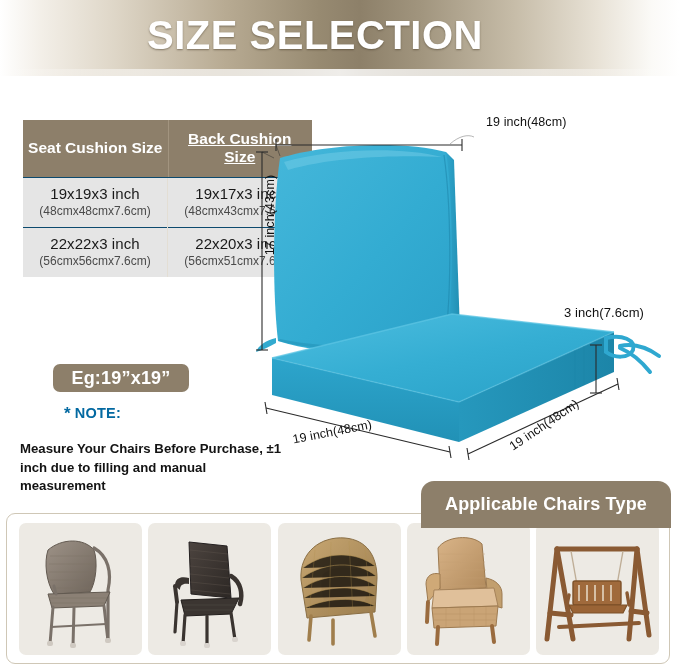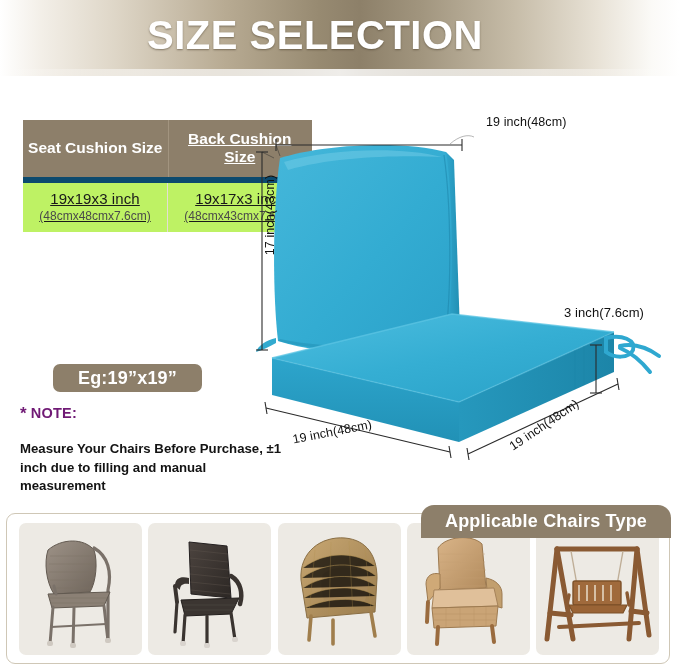--- a/index.html
+++ b/index.html
@@ -40,76 +40,76 @@
     letter-spacing: .5px;
     color: #ffffff;
     text-shadow: 0 1px 2px rgba(70,58,40,.55);
   }
 
   
   #size-table {
     position: absolute; left: 23px; top: 120px;
     width: 289px;
     border-collapse: collapse;
-    background: #bef264;
+    background: #e5e5e5;
     padding-left: 17px;
   }
   #size-table th {
     background: #8d7f6a;
     color: #ffffff;
     font-size: 15.5px;
     font-weight: bold;
     line-height: 1.16;
     padding: 10px 4px 11px;
     width: 50%;
     border: none;
     text-align: center;
   }
   #size-table th.th-divider { box-shadow: inset 1px 0 0 #a2947f; text-decoration: underline; }
   #size-table td {
     width: 50%;
     text-align: center;
     padding: 8px 2px 9px;
-    border-top: 6px solid #0c4a6e;
+    border-top: 1px solid #0c4a6e;
     vertical-align: middle;
-    text-decoration: underline;
   }
   #size-table td.cell-divider { border-left: 1px solid #e3ded4; }
   .cell-in {
     display: block;
     font-size: 15px;
     color: #191919;
     letter-spacing: .1px;
     line-height: 1.12;
   }
   .cell-cm {
     display: block;
     font-size: 12px;
     color: #4a4a4a;
     margin-top: 2px;
     line-height: 1.1;
   }
 
   
   #eg-badge {
     position: absolute; left: 53px; top: 364px;
-    width: 149px; height: 28px;
+    width: 136px; height: 28px;
     background: #8d7f6a;
     border-radius: 7px;
     color: #ffffff;
     font-size: 18px; font-weight: bold;
     display: flex; align-items: center; justify-content: center;
     letter-spacing: .2px;
   }
 
   
   #note-block { position: absolute; left: 20px; top: 404px; width: 270px; }
   #note-head {
-    font-size: 14.5px; font-weight: bold; color: #701a75;
+    font-size: 14.5px; font-weight: bold; color: #0369a1;
     letter-spacing: .2px;
+    margin-left: 44px;
   }
   #note-star { font-size: 17px; font-weight: bold; vertical-align: -1px; margin-right: 4px; }
   #note-body {
     margin-top: 16px;
     font-size: 13.2px; font-weight: bold;
     line-height: 1.42; color: #131313;
   }
 
   
   #product { position: absolute; left: 254px; top: 100px; width: 409px; height: 385px; }
@@ -130,22 +130,22 @@
   
   #chairs-panel {
     position: absolute; left: 6px; top: 513px;
     width: 664px; height: 151px;
     border: 1.5px solid #cfc7b6;
     border-radius: 9px;
     background: #ffffff;
     box-sizing: border-box;
   }
   #chairs-tab {
-    position: absolute; left: 421px; top: 505px;
-    width: 250px; height: 33px;
+    position: absolute; left: 421px; top: 481px;
+    width: 250px; height: 47px;
     background: #8d7f6a;
     border-radius: 13px 13px 0 0;
     color: #ffffff;
     font-size: 18px; font-weight: bold;
     display: flex; align-items: center; justify-content: center;
     letter-spacing: .2px;
     z-index: 3;
   }
   #chairs-row {
     position: absolute; left: 12px; top: 9px;
@@ -177,20 +177,30 @@
   </thead>
   <tbody>
     <tr>
       <td>
         <span class="cell-in">19x19x3 inch</span>
         <span class="cell-cm">(48cmx48cmx7.6cm)</span>
       </td>
       <td class="cell-divider">
         <span class="cell-in">19x17x3 inch</span>
         <span class="cell-cm">(48cmx43cmx7.6cm)</span>
+      </td>
+    </tr>
+    <tr>
+      <td>
+        <span class="cell-in">22x22x3 inch</span>
+        <span class="cell-cm">(56cmx56cmx7.6cm)</span>
+      </td>
+      <td class="cell-divider">
+        <span class="cell-in">22x20x3 inch</span>
+        <span class="cell-cm">(56cmx51cmx7.6cm)</span>
       </td>
     </tr>
   </tbody>
 </table>
 
 <div id="eg-badge">Eg:19”x19”</div>
 
 <div id="note-block">
   <div id="note-head">
     <span id="note-star">*</span><span>NOTE:</span>

